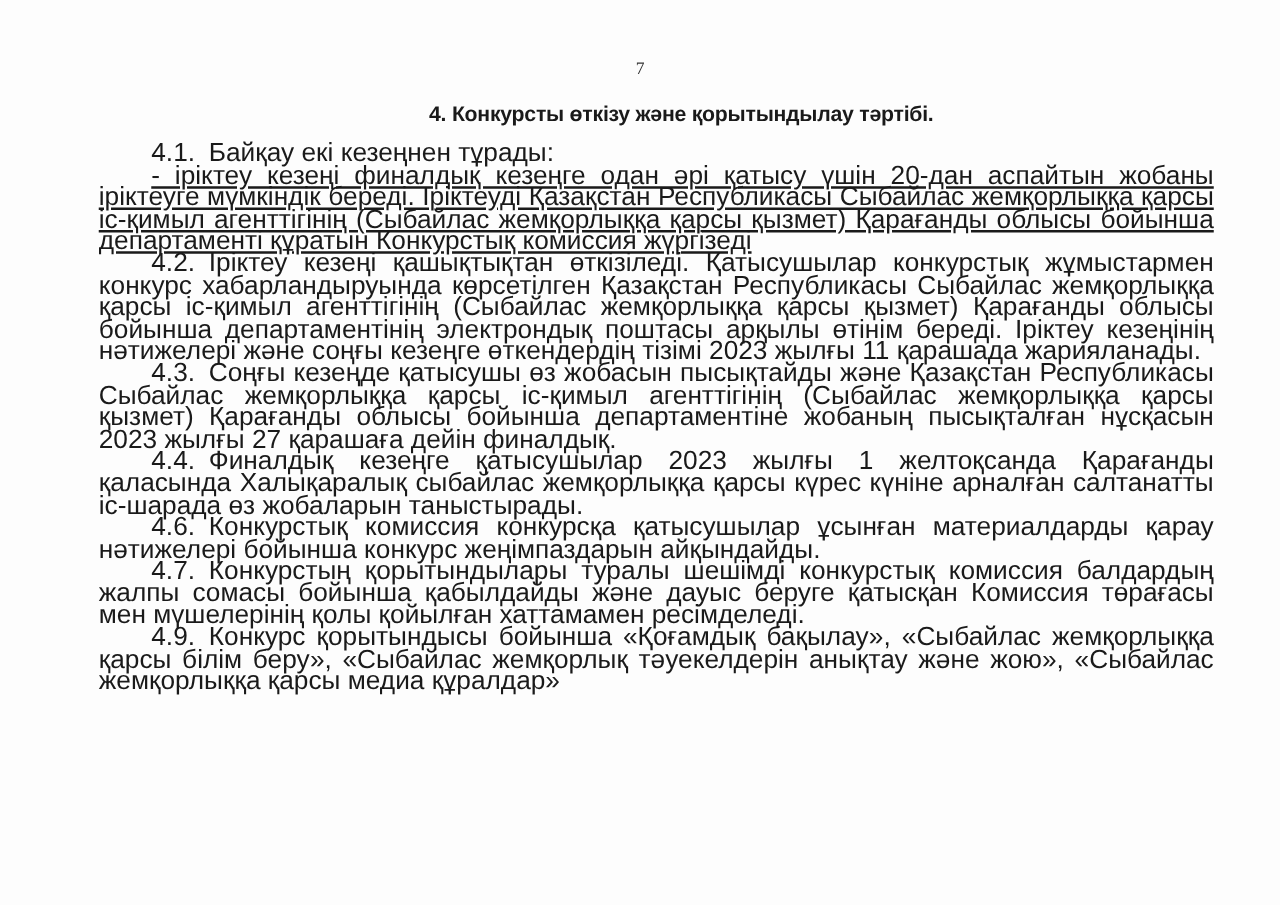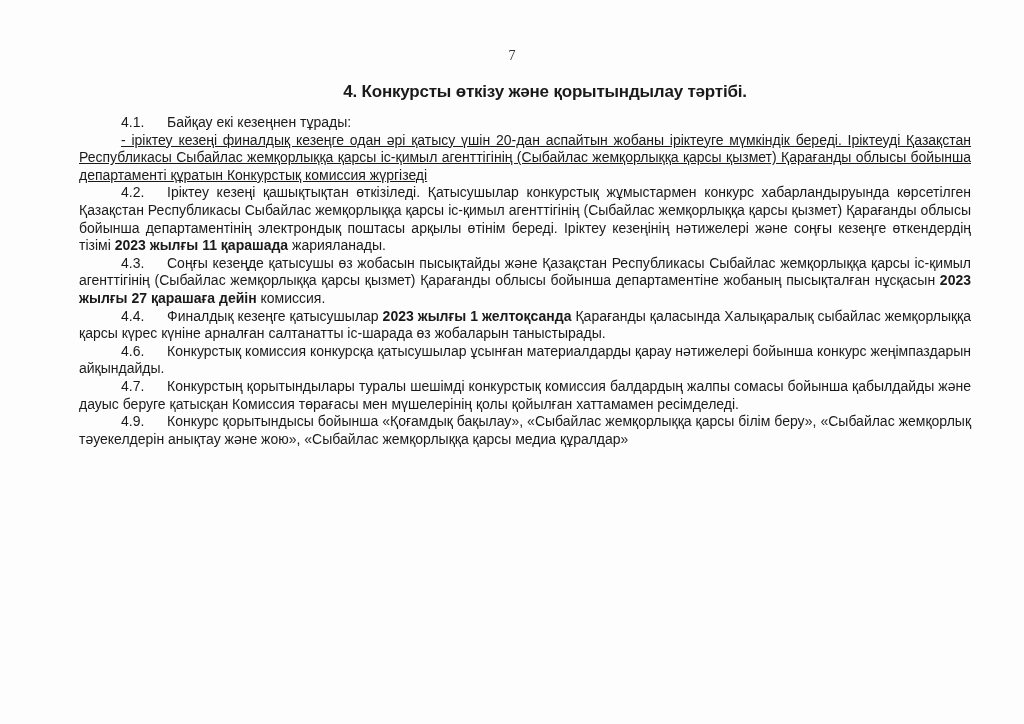--- a/index.html
+++ b/index.html
@@ -13,35 +13,35 @@
   .page-number {
     position: absolute; top: 48px; left: 0; width: 1024px;
     text-align: center; font-family: "Liberation Serif", serif; font-size: 14px; color: #333;
   }
   .section-title {
     position: absolute; top: 82px; left: 0; width: 1090px;
     text-align: center; font-weight: bold; font-size: 17px; letter-spacing: -0.2px;
   }
   .body-text {
     position: absolute; top: 114px; left: 79px; width: 892px;
-    font-size: 14px; line-height: 17.6px;
+    font-size: 21px; line-height: 17.6px;
   }
   .para { margin: 0; text-align: justify; }
   .indent { text-indent: 42px; text-decoration: underline; }
   .num { display: inline-block; width: 46px; text-indent: 0; }
   .list-item { margin: 0; text-align: justify; text-indent: 42px; }
-  b { font-weight: bold; }
+  b { font-weight: normal; }
 </style>
 </head>
 <body>
 
 <div class="page-number">7</div>
 <div class="section-title">4. Конкурсты өткізу және қорытындылау тәртібі.</div>
 <div class="body-text" id="body-text">
     <p class="list-item"><span class="num">4.1.</span><span>Байқау екі кезеңнен тұрады:</span></p>
     <p class="para indent"><span>- іріктеу кезеңі финалдық кезеңге одан әрі қатысу үшін 20-дан аспайтын жобаны іріктеуге мүмкіндік береді. Іріктеуді Қазақстан Республикасы Сыбайлас жемқорлыққа қарсы іс-қимыл агенттігінің (Сыбайлас жемқорлыққа қарсы қызмет) Қарағанды облысы бойынша департаменті құратын Конкурстық комиссия жүргізеді</span></p>
     <p class="list-item"><span class="num">4.2.</span><span>Іріктеу кезеңі қашықтықтан өткізіледі. Қатысушылар конкурстық жұмыстармен конкурс хабарландыруында көрсетілген Қазақстан Республикасы Сыбайлас жемқорлыққа қарсы іс-қимыл агенттігінің (Сыбайлас жемқорлыққа қарсы қызмет) Қарағанды облысы бойынша департаментінің электрондық поштасы арқылы өтінім береді. Іріктеу кезеңінің нәтижелері және соңғы кезеңге өткендердің тізімі </span><b>2023 жылғы 11 қарашада</b><span> жарияланады.</span></p>
-    <p class="list-item"><span class="num">4.3.</span><span>Соңғы кезеңде қатысушы өз жобасын пысықтайды және Қазақстан Республикасы Сыбайлас жемқорлыққа қарсы іс-қимыл агенттігінің (Сыбайлас жемқорлыққа қарсы қызмет) Қарағанды облысы бойынша департаментіне жобаның пысықталған нұсқасын </span><b>2023 жылғы 27 қарашаға дейін</b><span> комиссия.</span></p>
+    <p class="list-item"><span class="num">4.3.</span><span>Соңғы кезеңде қатысушы өз жобасын пысықтайды және Қазақстан Республикасы Сыбайлас жемқорлыққа қарсы іс-қимыл агенттігінің (Сыбайлас жемқорлыққа қарсы қызмет) Қарағанды облысы бойынша департаментіне жобаның пысықталған нұсқасын </span><b>2023 жылғы 27 қарашаға дейін</b><span> финалдық.</span></p>
     <p class="list-item"><span class="num">4.4.</span><span>Финалдық кезеңге қатысушылар </span><b>2023 жылғы 1 желтоқсанда</b><span> Қарағанды қаласында Халықаралық сыбайлас жемқорлыққа қарсы күрес күніне арналған салтанатты іс-шарада өз жобаларын таныстырады.</span></p>
     <p class="list-item"><span class="num">4.6.</span><span>Конкурстық комиссия конкурсқа қатысушылар ұсынған материалдарды қарау нәтижелері бойынша конкурс жеңімпаздарын айқындайды.</span></p>
     <p class="list-item"><span class="num">4.7.</span><span>Конкурстың қорытындылары туралы шешімді конкурстық комиссия балдардың жалпы сомасы бойынша қабылдайды және дауыс беруге қатысқан Комиссия төрағасы мен мүшелерінің қолы қойылған хаттамамен ресімделеді.</span></p>
     <p class="list-item"><span class="num">4.9.</span><span>Конкурс қорытындысы бойынша «Қоғамдық бақылау», «Сыбайлас жемқорлыққа қарсы білім беру», «Сыбайлас жемқорлық тәуекелдерін анықтау және жою», «Сыбайлас жемқорлыққа қарсы медиа құралдар»</span></p>
   </div>
 
 </body></html>

